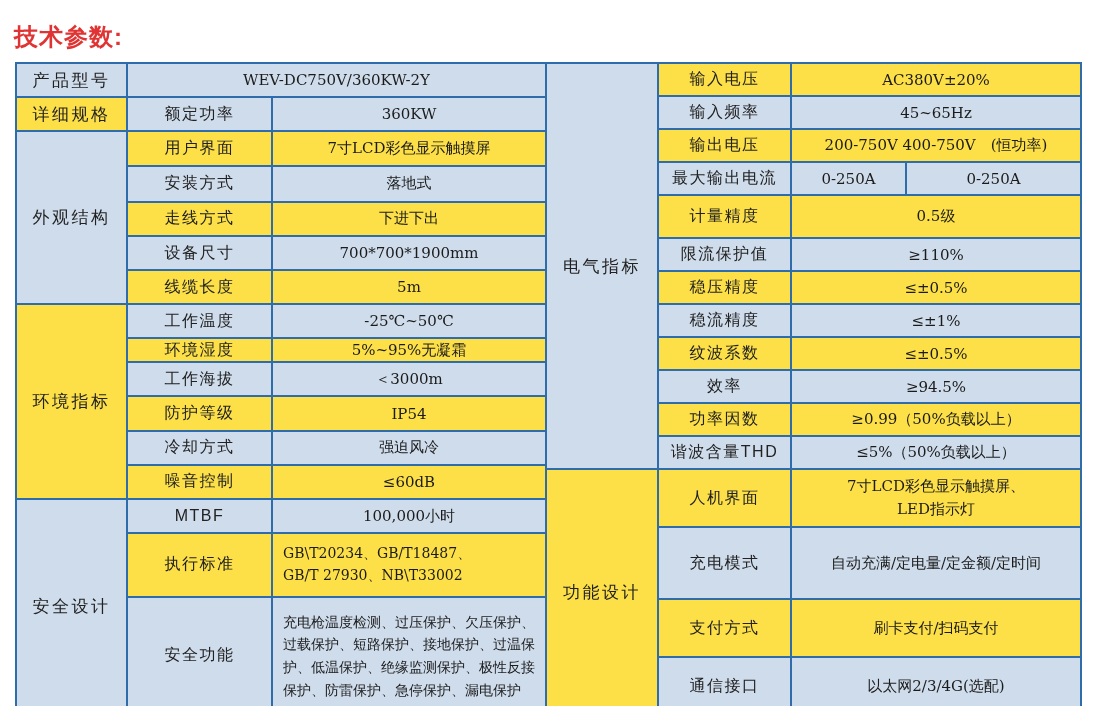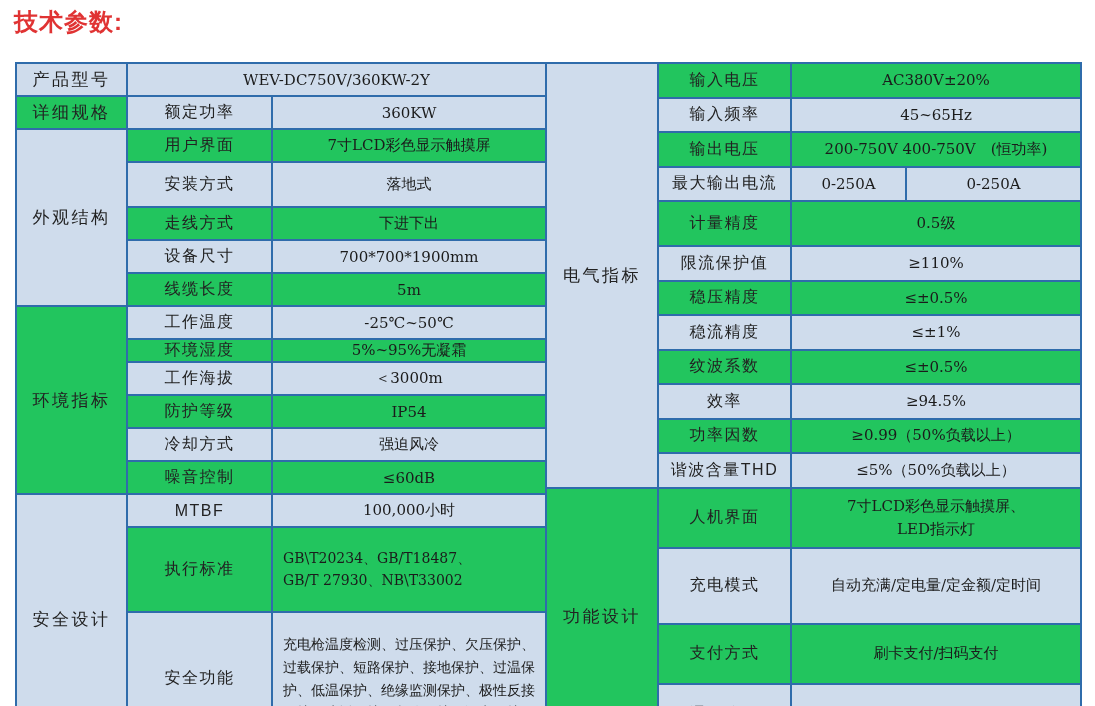--- a/index.html
+++ b/index.html
@@ -1,37 +1,37 @@
 <!DOCTYPE html>
 <html><head>
 <meta charset="utf-8">
 <style>
   html,body{margin:0;padding:0;}
   body{
     width:1095px;height:706px;background:#ffffff;position:relative;
     font-family:"Liberation Sans",sans-serif;color:#1b1b1b;overflow:hidden;
   }
   .page-title{
-    position:absolute;left:14px;top:6px;
+    position:absolute;left:14px;top:21px;
     font-size:24px;font-weight:bold;color:#e03333;letter-spacing:1px;
   }
   .tables{position:absolute;left:15px;top:62px;display:flex;}
   table{border-collapse:collapse;table-layout:fixed;}
   #right-table{margin-left:-2px;}
   td{
     border:2px solid #2f6cab;text-align:center;vertical-align:middle;
     padding:0 6px;overflow:hidden;
   }
   .blue{background:#cfdcec;}
-  .white{background:#22c55e;margin-left:15px;}
+  .white{background:#fde047;margin-left:15px;}
   .grp{font-size:17px;letter-spacing:2.5px;color:#222;}
   .attr{font-size:16px;letter-spacing:1.5px;color:#222;}
   .val{font-family:"DejaVu Serif",serif;font-size:15px;color:#1b1b1b;}
   .val-left{
-    text-align:left;padding:20px 10px;font-size:14px;line-height:1.62;
+    text-align:left;padding:8px 10px;font-size:14px;line-height:1.62;
     font-family:"DejaVu Serif",serif;
   }
   .two-line div{line-height:1.55;}
 </style>
 </head>
 <body>
 
 <div class="page-title">技术参数:</div>
 
 <div class="tables">
@@ -53,21 +53,21 @@
       <td class="grp white">详细规格</td>
       <td class="attr blue">额定功率</td>
       <td class="val blue">360KW</td>
     </tr>
 
     <tr style="height:33px">
       <td class="grp blue" rowspan="5">外观结构</td>
       <td class="attr white">用户界面</td>
       <td class="val white">7寸LCD彩色显示触摸屏</td>
     </tr>
-    <tr style="height:45px">
+    <tr style="height:35px">
       <td class="attr blue">安装方式</td>
       <td class="val blue">落地式</td>
     </tr>
     <tr style="height:33px">
       <td class="attr white">走线方式</td>
       <td class="val white">下进下出</td>
     </tr>
     <tr style="height:33px">
       <td class="attr blue">设备尺寸</td>
       <td class="val blue">700*700*1900mm</td>

